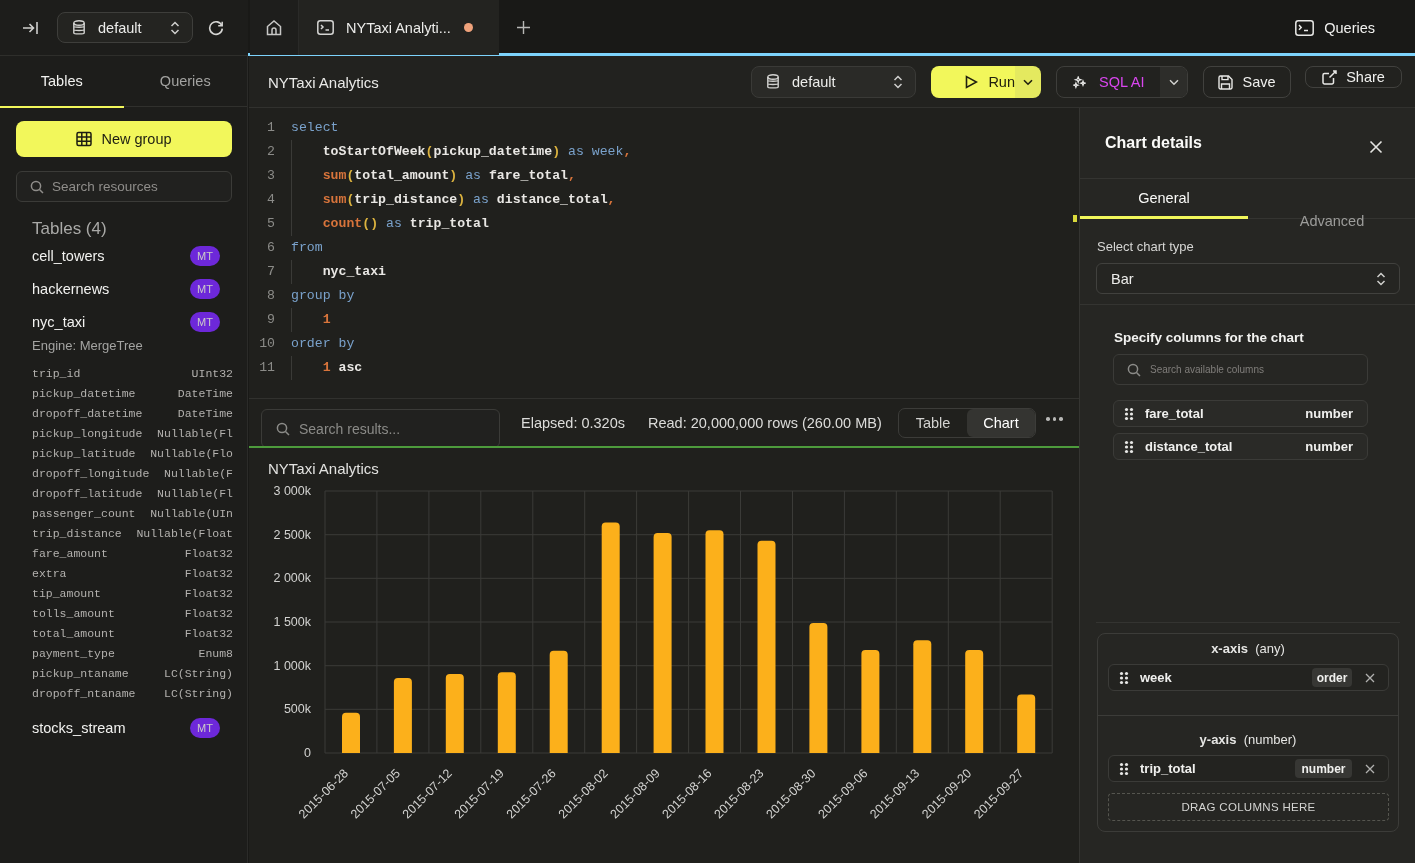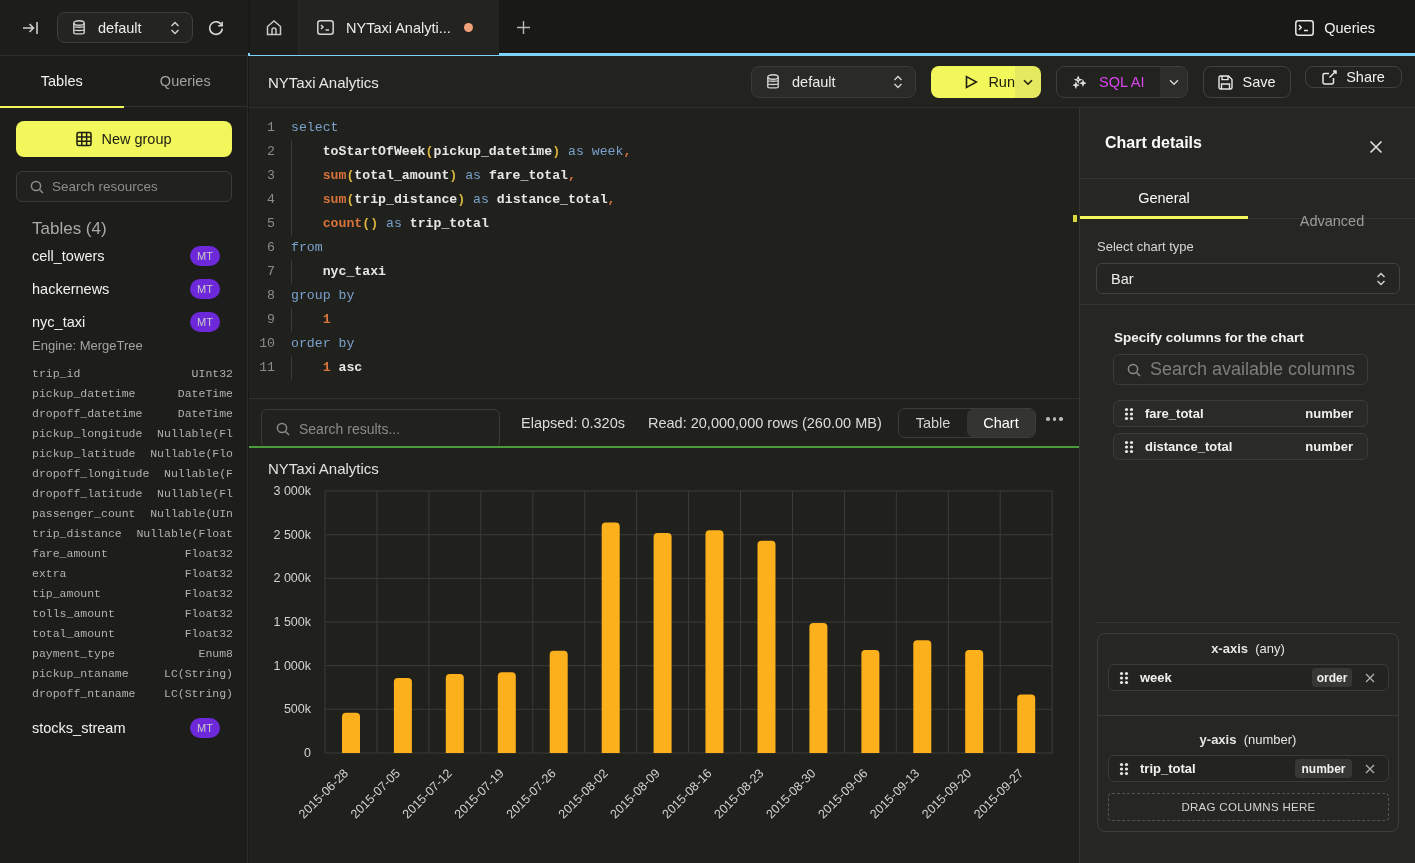--- a/index.html
+++ b/index.html
@@ -382,21 +382,21 @@
   <div class="abs" style="left:0;top:108px;width:168px;height:3px;background:#f2f75b;"></div>
   <div class="abs" style="left:17px;top:131px;font-size:13px;font-weight:500;color:#d6d6d4;">Select chart type</div>
   <div class="abs sel" style="left:16px;top:155px;width:304px;height:31px;background:#252522;border-color:#41413e;border-radius:6px;">
     <span style="margin-left:14px;font-size:14.5px;">Bar</span>
     <svg style="margin-left:auto;margin-right:13px" width="10" height="14" viewBox="0 0 10 14" fill="none" stroke="#cfcfcd" stroke-width="1.5">
           <path d="M1.5 5 L5 1.5 L8.5 5 M1.5 9 L5 12.5 L8.5 9"></path>
         </svg>
   </div>
   <div class="abs pdiv" style="left:0;top:196px;width:336px;"></div>
   <div class="abs" style="left:34px;top:222px;font-size:13.5px;font-weight:700;color:#f2f2f0;">Specify columns for the chart</div>
-  <div class="abs searchbox" style="left:33px;top:246px;width:255px;height:31px;font-size:18px;gap:9px;padding-left:13px;color:#807e7b;background:#262623;">
+  <div class="abs searchbox" style="left:33px;top:246px;width:255px;height:31px;font-size:10px;gap:9px;padding-left:13px;color:#807e7b;background:#262623;">
     <svg width="14" height="14" viewBox="0 0 14 14" fill="none" stroke="#8b8b88" stroke-width="1.5">
           <circle cx="6" cy="6" r="4.6"></circle>
           <path d="M9.5 9.5 L13 13"></path>
         </svg>
     <span>Search available columns</span>
   </div>
   <div class="abs prow" style="left:33px;top:292px;width:255px;height:27px;">
     <svg style="margin-left:10px" width="10" height="14" viewBox="0 0 10 14" fill="#e8e8e6">
           <circle cx="2.5" cy="2.5" r="1.6"></circle>
           <circle cx="7.5" cy="2.5" r="1.6"></circle>

